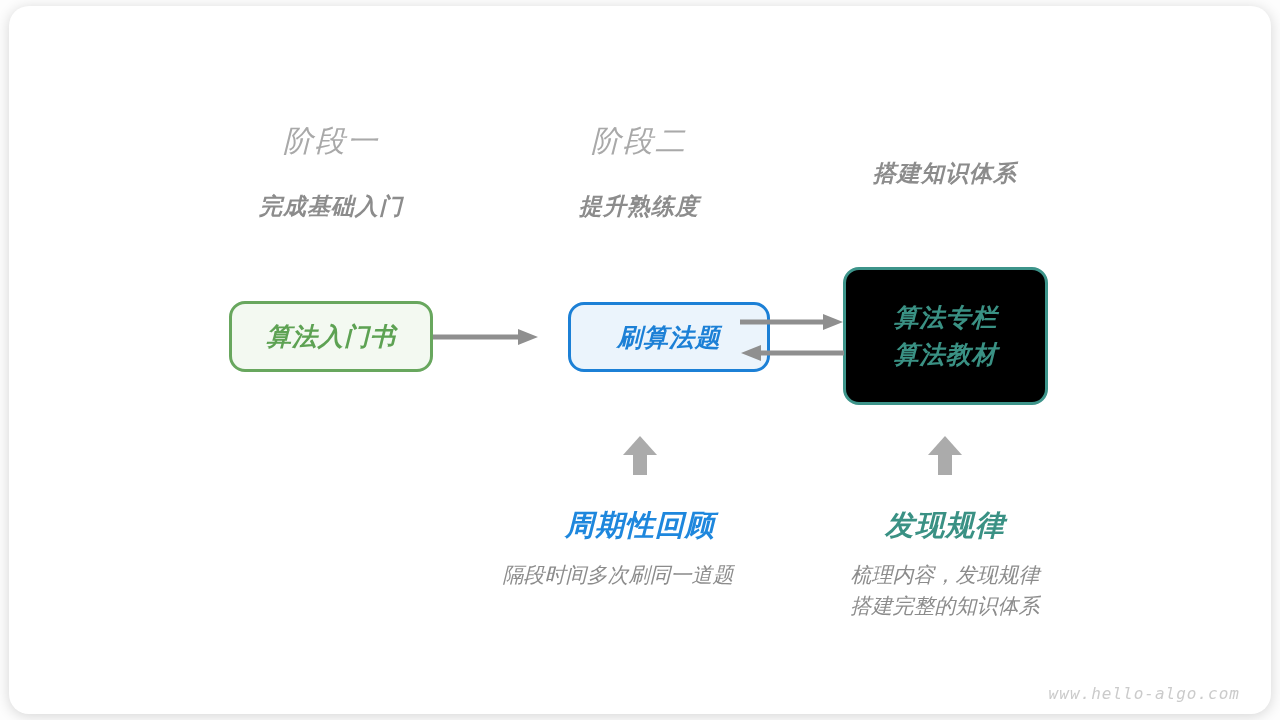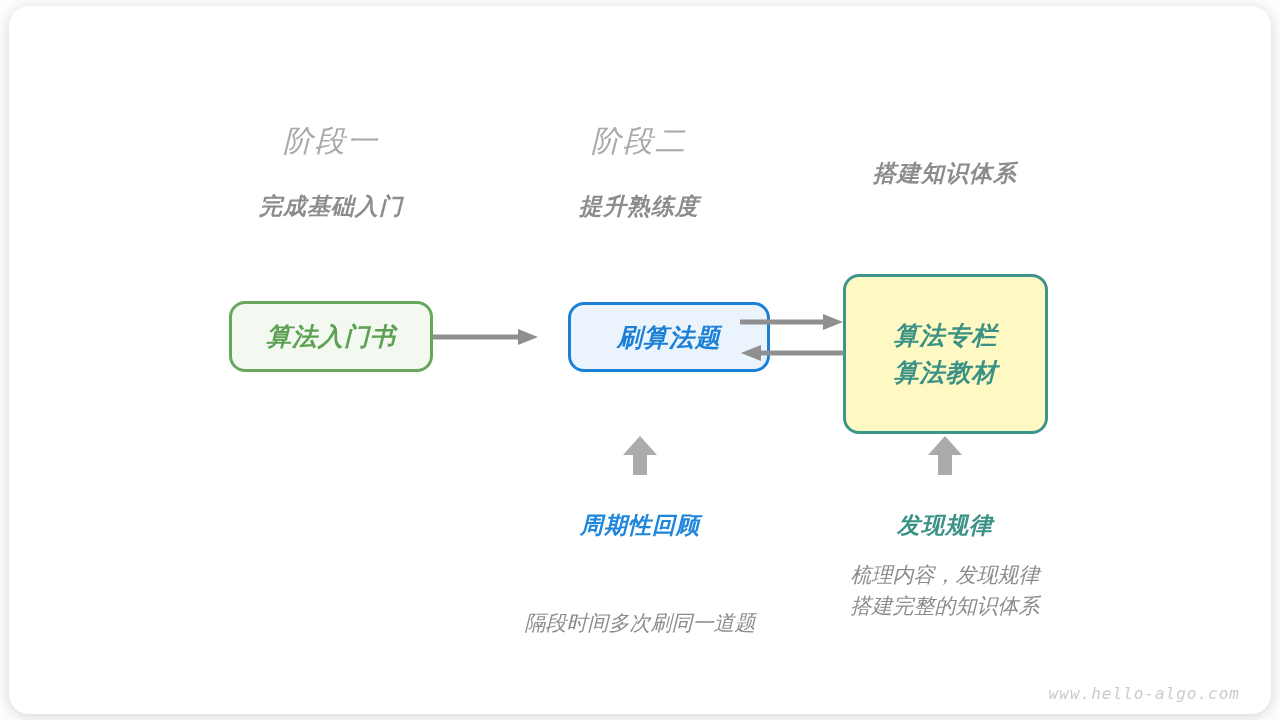--- a/index.html
+++ b/index.html
@@ -20,41 +20,41 @@
                     font-weight:bold; color:#8c8c8c; letter-spacing:1px; }
 
   
   .node { position:absolute; border-radius:16px; border:3px solid;
           display:flex; flex-direction:column; align-items:center; justify-content:center;
           font-weight:bold; font-size:25px; letter-spacing:1px; }
   .node.green { left:229px; top:301px; width:204px; height:71px;
                 border-color:#68a75e; background:#f3f9f1; color:#5da253; }
   .node.blue  { left:568px; top:302px; width:202px; height:70px;
                 border-color:#1c80d6; background:#ebf4fc; color:#1c80d6; }
-  .node.teal  { left:843px; top:274px; width:205px; height:160px;
-                border-color:#3d948a; background:#fef9c3; color:#3a9184; }
+  .node.teal  { left:843px; top:267px; width:205px; height:138px;
+                border-color:#3d948a; background:#000000; color:#3a9184; }
   .node.teal .node-line { line-height:37px; }
 
   
   .h-arrow { position:absolute; width:106px; height:20px; }
   .h-arrow.a1 { left:433px; top:327px; }
   .h-arrow.a2 { left:740px; top:312px; width:104px; }
   .h-arrow.a3 { left:740px; top:343px; width:104px; transform:scaleX(-1); }
   .up-arrow { position:absolute; width:36px; height:40px; }
   .up-arrow.u1 { left:622px; top:436px; }
   .up-arrow.u2 { left:927px; top:436px; }
 
   
   .annotation-title { position:absolute; top:511px; width:320px; text-align:center;
-                      font-size:23px; line-height:28px; font-weight:bold; letter-spacing:1px; }
+                      font-size:29px; line-height:28px; font-weight:bold; letter-spacing:1px; }
   .annotation-title.mid { left:480px; color:#1e87dd; }
   .annotation-title.right { left:785px; color:#3a9184; }
   .annotation-desc { position:absolute; top:559px; width:380px; text-align:center;
                      font-size:21px; line-height:31px; color:#8c8c8c; }
-  .annotation-desc.mid { left:450px;margin-top:48px; }
+  .annotation-desc.mid { left:428px; }
   .annotation-desc.right { left:755px; }
 
   
   .watermark { position:absolute; right:40px; top:676px; font-size:16px;
                color:#cbcbcb; letter-spacing:1px;
                font-family:"DejaVu Sans Mono","Liberation Mono",monospace;margin-top:8px; }
 </style>
 </head>
 <body>
 

